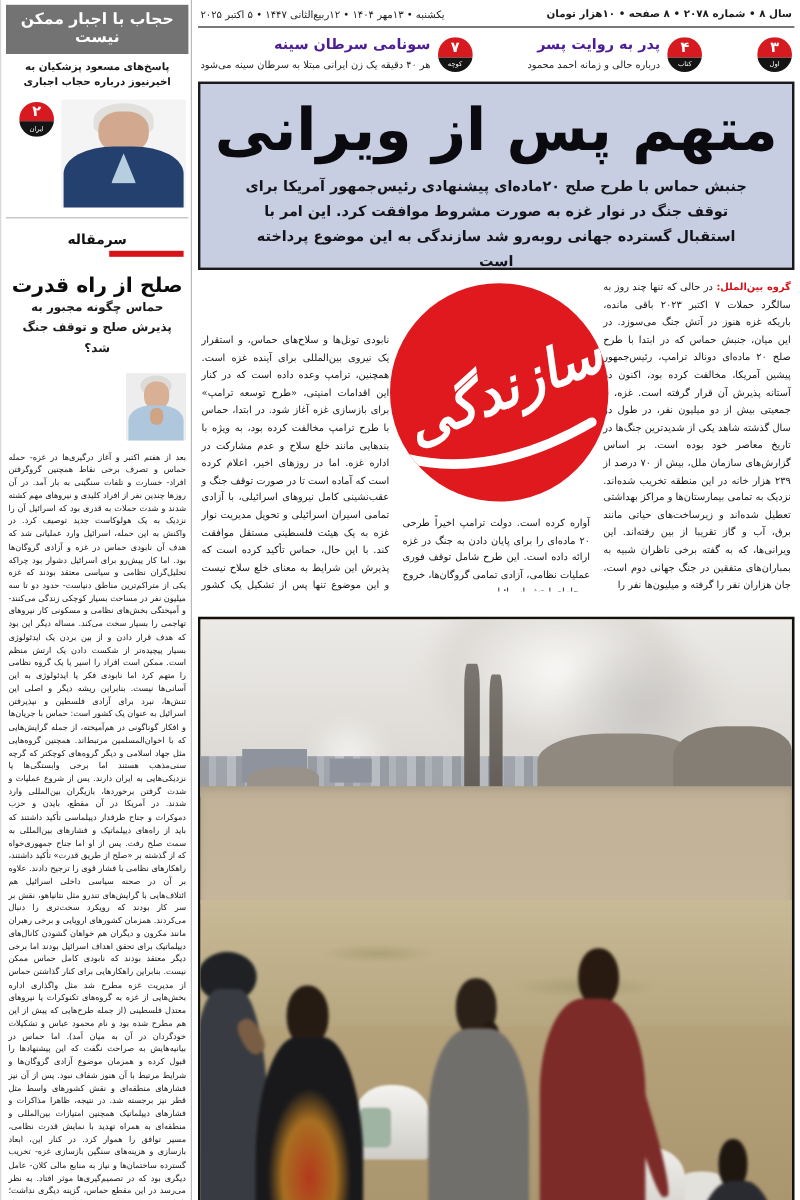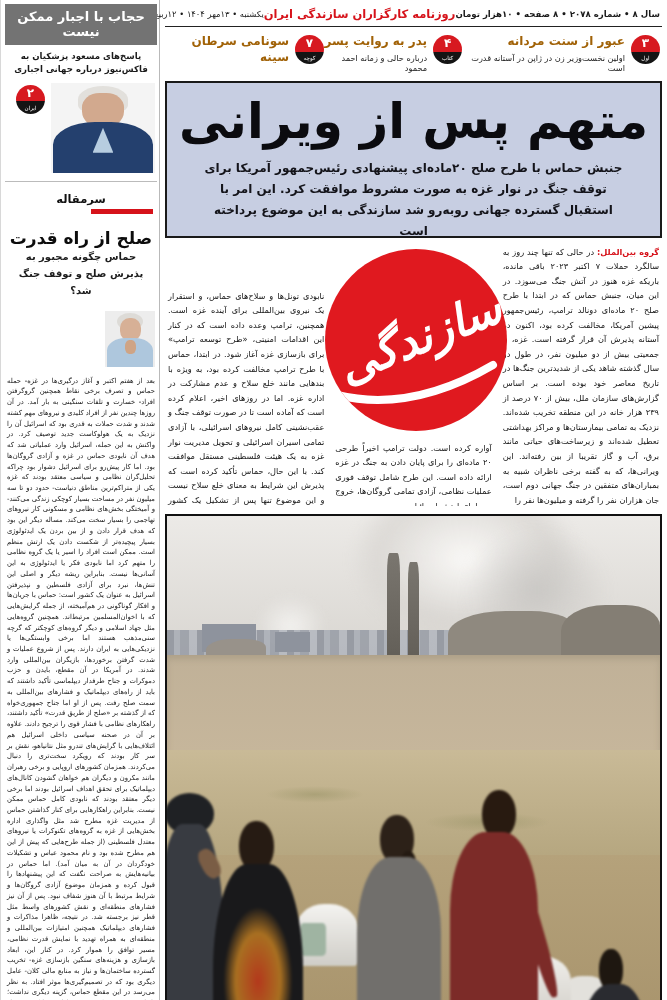--- a/index.html
+++ b/index.html
@@ -18,21 +18,21 @@
   .dateline { font-size:8.4px; color:#1a1a1a; white-space:nowrap; }
 
   .teasers { display:flex; justify-content:space-between; padding:7px 2px 6px 2px; }
   .teaser { display:flex; gap:6px; align-items:flex-start; }
   .nc { width:29px; height:29px; border-radius:50%; overflow:hidden; flex:0 0 auto;
         display:flex; flex-direction:column; margin-top:1px; }
   .nc .nc-top { height:58%; background:#d71920; color:#fff; font-weight:bold;
         font-size:12px; display:flex; align-items:center; justify-content:center; }
   .nc .nc-bot { height:42%; background:#141414; color:#fff; font-size:5.6px;
         display:flex; align-items:center; justify-content:center; }
-  .teaser-title { font-size:12px; font-weight:bold; color:#a16207; line-height:1.3; }
+  .teaser-title { font-size:12px; font-weight:bold; color:#4c1d95; line-height:1.3; }
   .teaser-sub { font-size:8.2px; color:#222; margin-top:3px; }
 
   .headline-box { border:2px solid #1a1a1a; background:#c7cee2; margin-top:2px;
         height:157px; text-align:center; padding-top:14px; }
   .headline { font-size:49px; font-weight:bold; color:#0b0b0f; line-height:1.0;
         letter-spacing:-1px; white-space:nowrap; }
   .deck { font-size:12px; font-weight:bold; color:#14141a; width:430px; margin:12px auto 0;
         line-height:1.75; }
 
   
@@ -204,52 +204,48 @@
 <body>
 
 <div class="page">
 
   <div class="sidebar-rule"></div>
 
   <div class="main">
 
     <div class="topbar">
       <span class="issue-info">سال ۸ • شماره ۲۰۷۸ • ۸ صفحه • ۱۰هزار تومان</span>
-      <span class="masthead">روزنامه کارگزاران سازندگی ایران</span>
       <span class="dateline">یکشنبه • ۱۳مهر ۱۴۰۴ • ۱۲ربیع‌الثانی ۱۴۴۷ • ۵ اکتبر ۲۰۲۵</span>
     </div>
 
     <div class="teasers">
       <div class="teaser">
         <div class="nc">
           <div class="nc-top">۳</div>
           <div class="nc-bot">اول</div>
         </div>
-        <div>
-          <div class="teaser-title">عبور از سنت مردانه</div>
-          <div class="teaser-sub">اولین نخست‌وزیر زن در ژاپن در آستانه قدرت است</div>
-        </div>
       </div>
       <div class="teaser">
         <div class="nc">
           <div class="nc-top">۴</div>
           <div class="nc-bot">کتاب</div>
         </div>
         <div>
           <div class="teaser-title">پدر به روایت پسر</div>
           <div class="teaser-sub">درباره حالی و زمانه احمد محمود</div>
         </div>
       </div>
       <div class="teaser">
         <div class="nc">
           <div class="nc-top">۷</div>
           <div class="nc-bot">کوچه</div>
         </div>
         <div>
           <div class="teaser-title">سونامی سرطان سینه</div>
+          <div class="teaser-sub">هر ۴۰ دقیقه یک زن ایرانی مبتلا به سرطان سینه می‌شود</div>
         </div>
       </div>
     </div>
 
     <div class="headline-box">
       <div class="headline">متهم پس از ویرانی</div>
       <div class="deck">جنبش حماس با طرح صلح ۲۰ماده‌ای پیشنهادی رئیس‌جمهور آمریکا برای توقف جنگ در نوار غزه به صورت مشروط موافقت کرد. این امر با استقبال گسترده جهانی روبه‌رو شد سازندگی به این موضوع پرداخته است</div>
     </div>
 
     <div class="story">
@@ -321,21 +317,21 @@
         <div class="bod"></div>
         <div class="arm2"></div>
       </div>
     </div>
     <div class="watermark">ســا</div>
   </div>
 
   <div class="sidebar">
 
     <div class="hijab-title">حجاب با اجبار ممکن نیست</div>
-    <div class="hijab-sub">پاسخ‌های مسعود پزشکیان به فاکس‌نیوز درباره جهانی اجباری</div>
+    <div class="hijab-sub">پاسخ‌های مسعود پزشکیان به اخیر‌نیوز درباره حجاب اجباری</div>
 
     <div class="hijab-row">
       <div class="pz-photo">
         <div class="pz-hair"></div>
         <div class="pz-face"></div>
         <div class="pz-jacket"></div>
         <div class="pz-shirt"></div>
       </div>
       <div class="nc nc-small">
         <div class="nc-top">۲</div>

